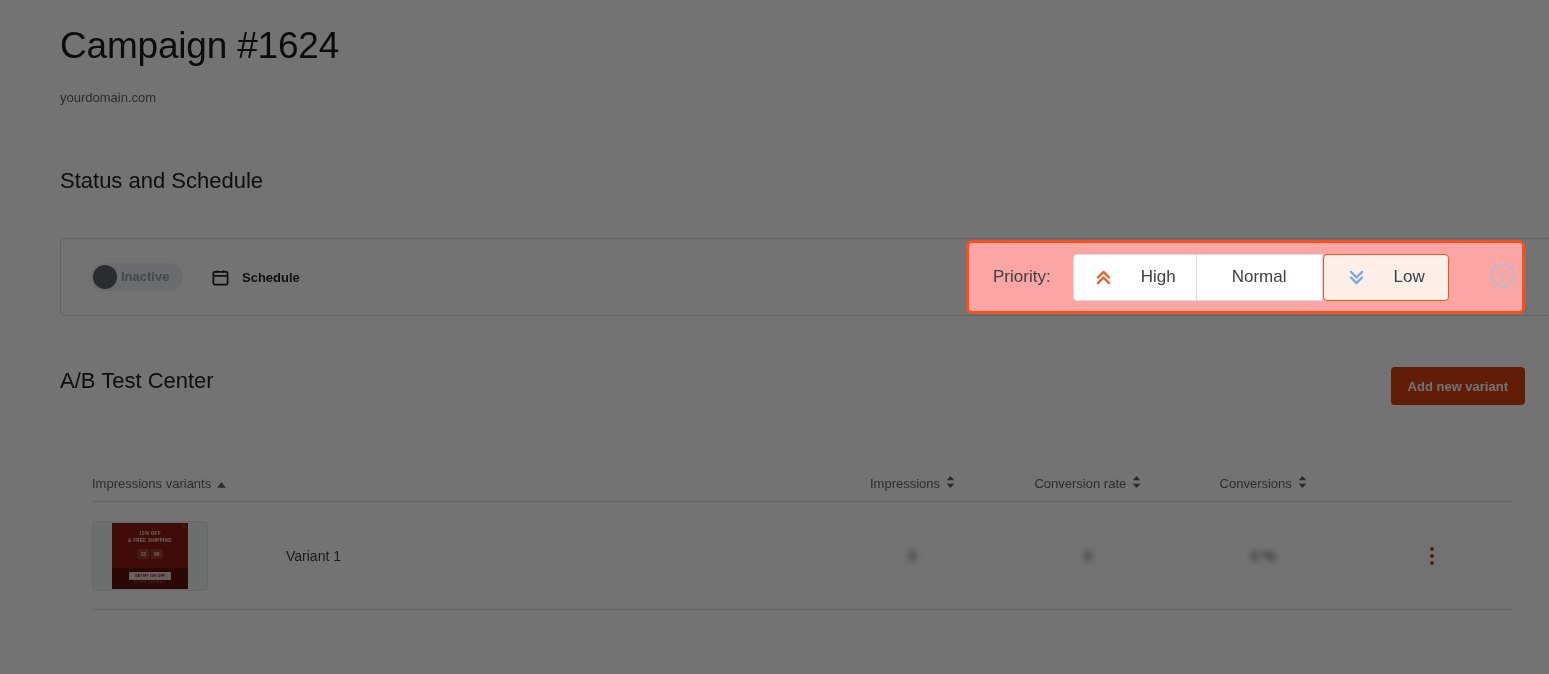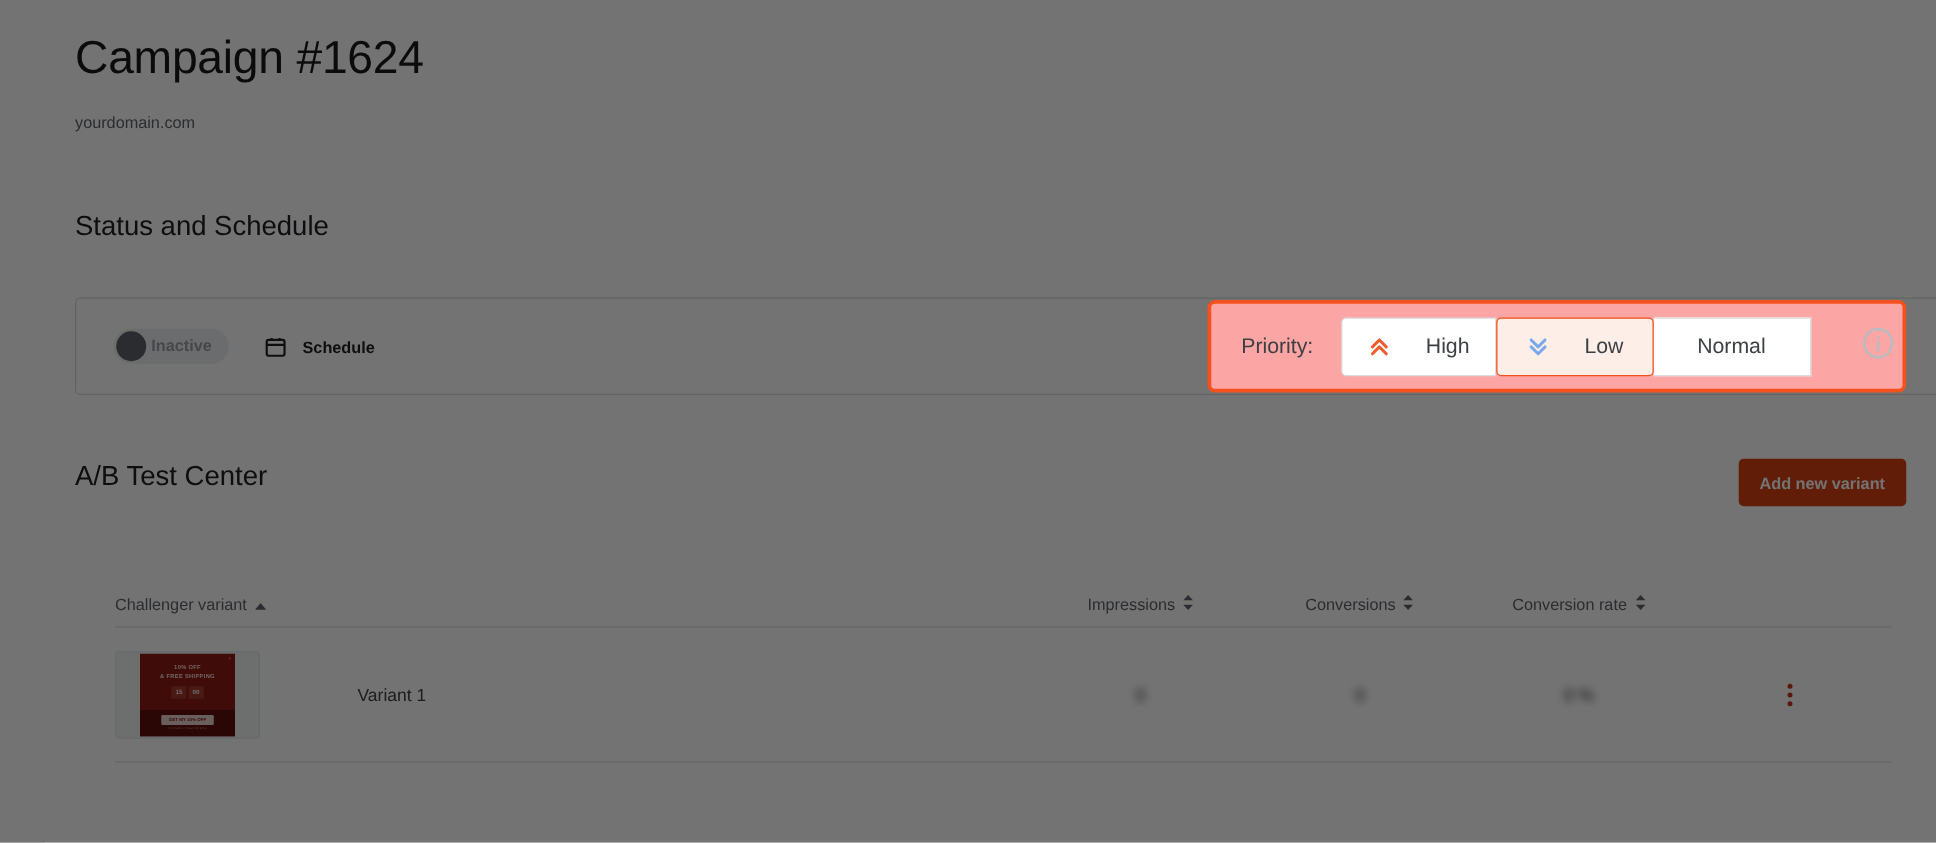--- a/index.html
+++ b/index.html
@@ -249,53 +249,53 @@
   </div>
 
   <h2 class="section-title" id="ab-title">A/B Test Center</h2>
 
   <button class="add-variant-btn">Add new variant</button>
 
   <div class="variants-table">
     <div class="vt-head">
       <div class="col-variant">
         <span class="th">
-          <span>Challenger variant</span>
+          <span>Impressions variants</span>
           <span class="sort-asc">
             <svg viewBox="0 0 10 6" width="9" height="6">
                 <path d="M5 0 L10 6 L0 6 Z" fill="#5f6368"></path>
               </svg>
           </span>
         </span>
       </div>
       <div class="col-metric">
         <span class="th">
           <span>Impressions</span>
           <span class="sort-both">
             <svg viewBox="0 0 10 14" width="9" height="12">
                 <path d="M5 0 L9.5 5 L0.5 5 Z" fill="#5f6368"></path>
                 <path d="M5 14 L0.5 9 L9.5 9 Z" fill="#5f6368"></path>
               </svg>
           </span>
         </span>
       </div>
       <div class="col-metric">
         <span class="th">
-          <span>Conversions</span>
+          <span>Conversion rate</span>
           <span class="sort-both">
             <svg viewBox="0 0 10 14" width="9" height="12">
                 <path d="M5 0 L9.5 5 L0.5 5 Z" fill="#5f6368"></path>
                 <path d="M5 14 L0.5 9 L9.5 9 Z" fill="#5f6368"></path>
               </svg>
           </span>
         </span>
       </div>
       <div class="col-metric">
         <span class="th">
-          <span>Conversion rate</span>
+          <span>Conversions</span>
           <span class="sort-both">
             <svg viewBox="0 0 10 14" width="9" height="12">
                 <path d="M5 0 L9.5 5 L0.5 5 Z" fill="#5f6368"></path>
                 <path d="M5 14 L0.5 9 L9.5 9 Z" fill="#5f6368"></path>
               </svg>
           </span>
         </span>
       </div>
       <div class="col-actions"></div>
     </div>
@@ -349,32 +349,32 @@
     <button class="seg-btn seg-high">
       <span class="chev">
         <svg viewBox="0 0 24 24" width="19" height="19" fill="none" stroke="#ef5b2b" stroke-width="3" stroke-linecap="round" stroke-linejoin="round">
           <polyline points="5,12 12,5 19,12"></polyline>
           <polyline points="5,19 12,12 19,19"></polyline>
         </svg>
       </span>
       <span>High</span>
     </button>
 
+    <button class="seg-btn seg-normal">
+      <span>Normal</span>
+    </button>
+
     <button class="seg-btn seg-low selected">
       <span class="chev">
         <svg viewBox="0 0 24 24" width="19" height="19" fill="none" stroke="#7ba7ee" stroke-width="3" stroke-linecap="round" stroke-linejoin="round">
           <polyline points="5,5 12,12 19,5"></polyline>
           <polyline points="5,12 12,19 19,12"></polyline>
         </svg>
       </span>
       <span>Low</span>
-    </button>
-
-    <button class="seg-btn seg-normal">
-      <span>Normal</span>
     </button>
   </div>
 
   <span class="info-icon-wrap">
     <span>
       <svg viewBox="0 0 24 24" width="27" height="27" fill="none" stroke="#b4bcc4" stroke-width="1.6">
         <circle cx="12" cy="12" r="10"></circle>
         <line x1="12" y1="11" x2="12" y2="17" stroke-width="1.8" stroke-linecap="round"></line>
         <circle cx="12" cy="7.6" r="0.9" fill="#b4bcc4" stroke="none"></circle>
       </svg>

